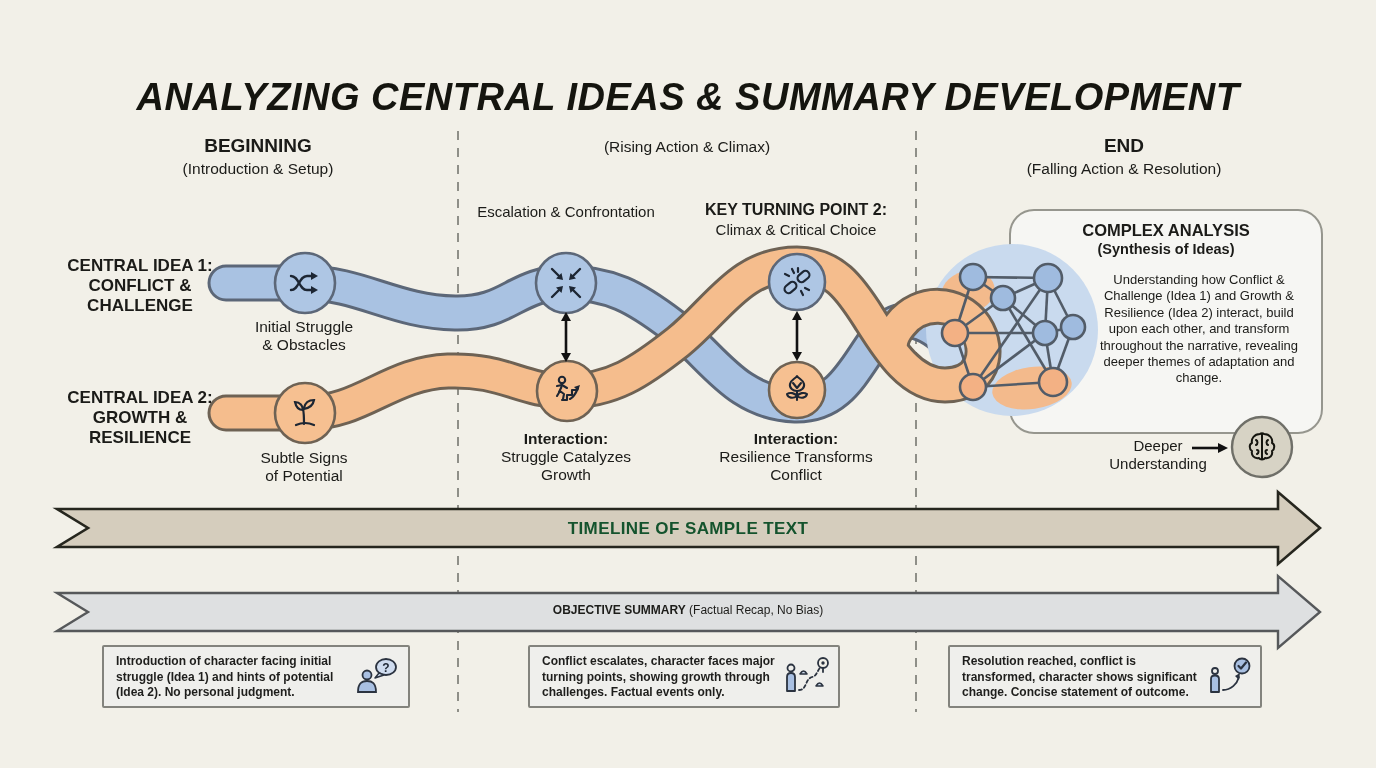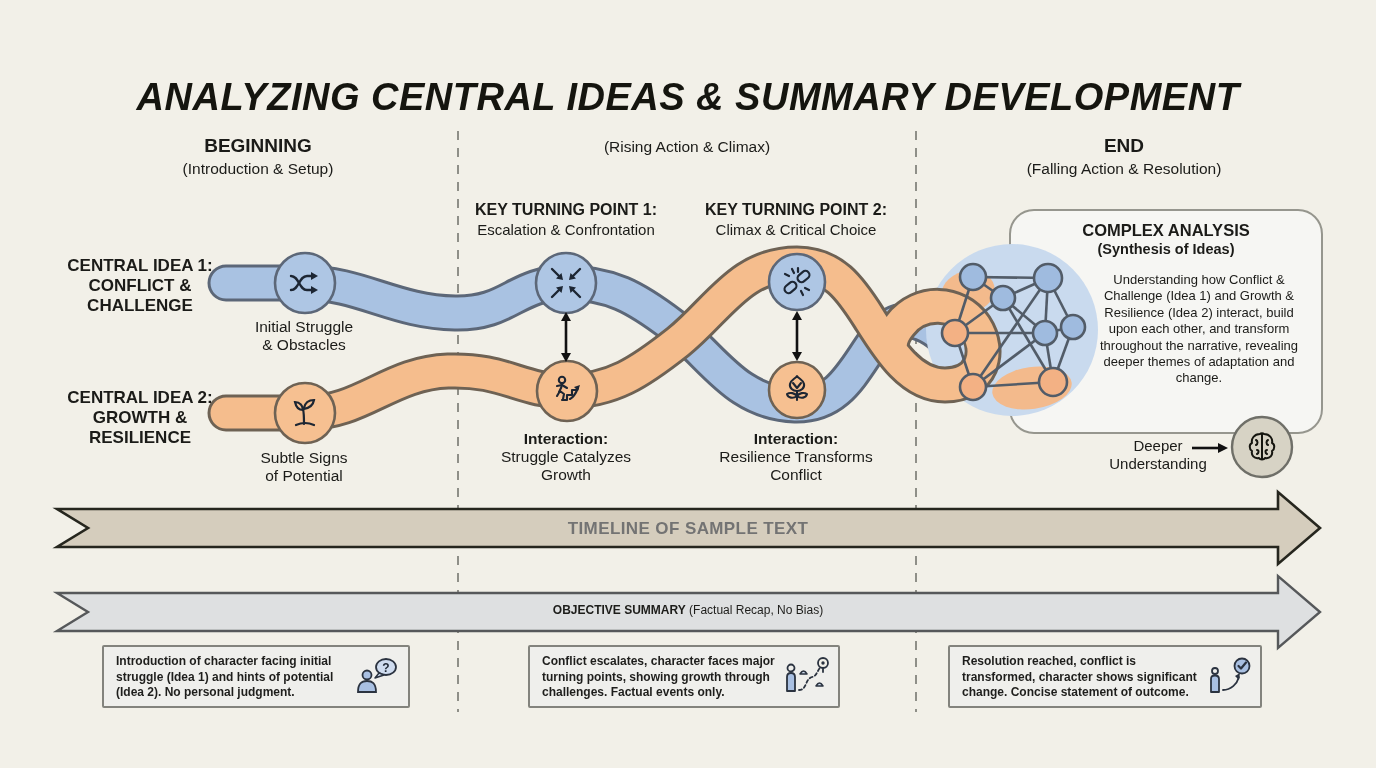--- a/index.html
+++ b/index.html
@@ -21,21 +21,21 @@
   .idea{width:220px;text-align:center;font-size:17px;font-weight:800;line-height:20px;}
   .cap{width:170px;text-align:center;font-size:15.5px;line-height:18px;}
   .ktp{width:280px;text-align:center;}
   .ktp .lab{font-size:16px;font-weight:800;}
   .ktp .sub{font-size:15px;margin-top:2px;}
   .inter{width:210px;text-align:center;font-size:15.5px;line-height:18px;}
   .inter .lab{font-weight:800;}
   .cxtitle{left:1012px;top:221px;width:308px;text-align:center;font-size:16.5px;font-weight:800;line-height:19px;}
   .cxbody{left:1091px;top:272px;width:216px;text-align:center;font-size:13px;line-height:16.4px;}
   .deeper{left:1098px;top:437px;width:120px;text-align:center;font-size:15px;line-height:18px;}
-  .banner-text{left:0;width:1376px;text-align:center;font-size:17px;font-weight:800;letter-spacing:.4px;color:#737373;}
+  .banner-text{left:0;width:1376px;text-align:center;font-size:17px;font-weight:800;letter-spacing:.4px;color:#14532d;}
   .banner-text2{left:0;width:1376px;text-align:center;font-size:12px;color:#1d1d1a;}
   .banner-text2 .b{font-weight:800;}
   .sumbox{
     background:#efefec;border:2px solid #83837d;border-radius:2px;
     box-sizing:border-box;height:63px;
     font-size:12px;font-weight:700;line-height:15.6px;color:#1e1e1c;
     padding:7px 54px 6px 12px;
   }
   .sumbox .icn{position:absolute;right:4px;top:50%;transform:translateY(-50%);}
 </style>
@@ -213,21 +213,20 @@
   <span style="display:block">CENTRAL IDEA 2:</span>
   <span style="display:block">GROWTH &amp;</span>
   <span style="display:block">RESILIENCE</span>
 </div>
 <div class="abs cap" style="left:219px;top:449px">
   <span style="display:block">Subtle Signs</span>
   <span style="display:block">of Potential</span>
 </div>
 
 <div class="abs ktp" style="left:426px;top:201px">
-  <div class="lab">KEY TURNING POINT 1:</div>
   <div class="sub">Escalation &amp; Confrontation</div>
 </div>
 <div class="abs ktp" style="left:656px;top:201px">
   <div class="lab">KEY TURNING POINT 2:</div>
   <div class="sub">Climax &amp; Critical Choice</div>
 </div>
 
 <div class="abs inter" style="left:461px;top:430px">
   <span class="lab" style="display:block">Interaction:</span>
   <span style="display:block">Struggle Catalyzes</span>

